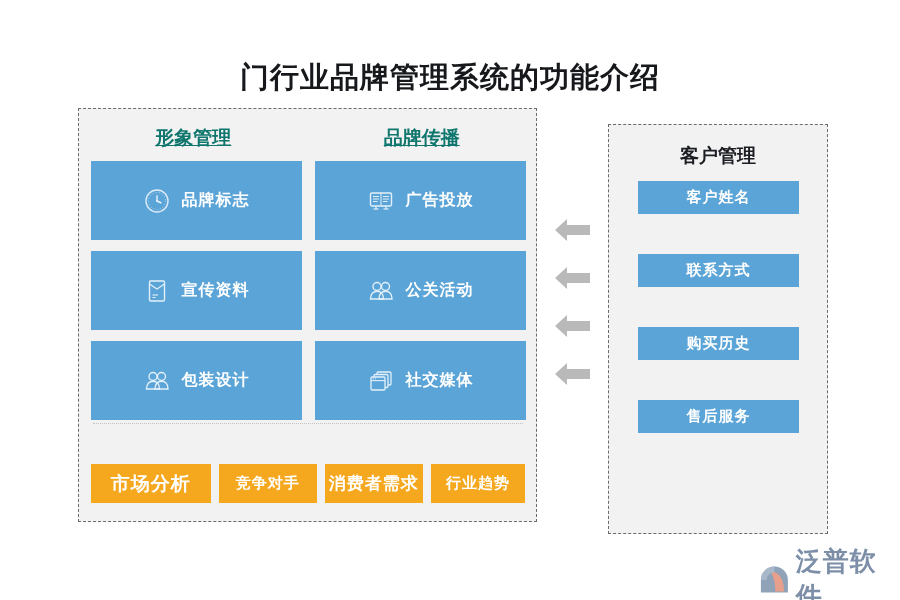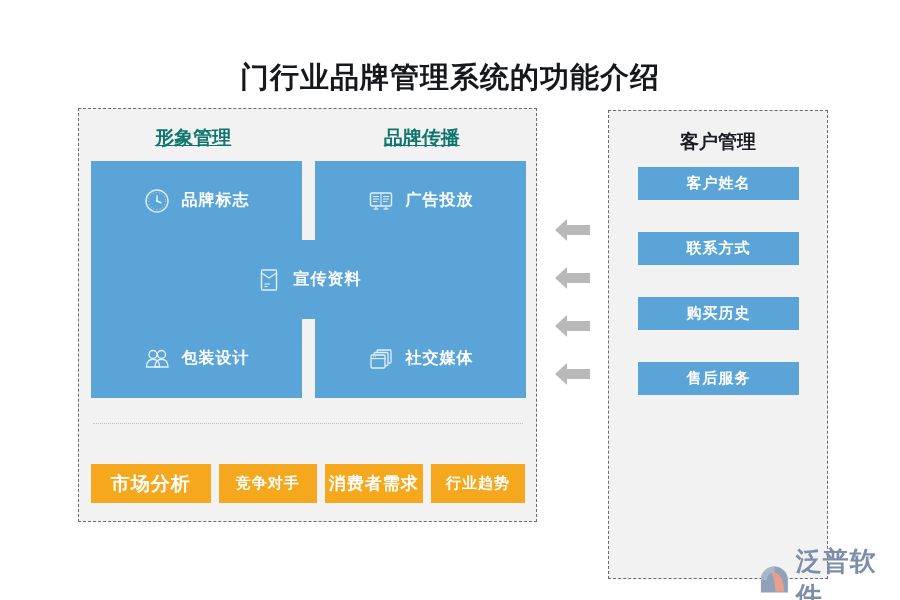--- a/index.html
+++ b/index.html
@@ -42,23 +42,23 @@
     box-sizing: border-box;
   }
   .panel-left {
     left: 78px;
     top: 108px;
     width: 459px;
     height: 414px;
   }
   .panel-right {
     left: 608px;
-    top: 110px;
+    top: 124px;
     width: 220px;
-    height: 469px;
+    height: 410px;
   }
 
   
   .col-headers {
     position: absolute;
     top: 16px;
     left: 0;
     width: 100%;
     display: flex;
   }
@@ -121,20 +121,21 @@
   .grid {
     position: absolute;
     left: 12px;
     top: 52px;
     width: 435px;
     z-index: 2;
   }
   .grid-row {
     display: flex;
     gap: 13px;
+    margin-bottom: 11px;
   }
   .card {
     flex: 1;
     height: 79px;
     background: #5ba4d7;
     display: flex;
     align-items: center;
     justify-content: center;
     gap: 12px;
     color: #ffffff;
@@ -201,21 +202,21 @@
   }
   .right-item {
     height: 33px;
     background: #5ba4d7;
     color: #ffffff;
     display: flex;
     align-items: center;
     justify-content: center;
     font-size: 15px;
     font-weight: bold;
-    margin-bottom: 32px;
+    margin-bottom: 40px;
     font-family: "DejaVu Serif", "Liberation Serif", serif;
     letter-spacing: 1px;
   }
 
   
   .arrows {
     position: absolute;
     left: 553px;
     top: 216px;
   }
@@ -317,20 +318,31 @@
         <div class="card">
           <span class="card-icon">
             <svg viewBox="0 0 26 26">
               <rect x="5.5" y="3" width="15" height="20" rx="1.2" fill="none" stroke="#e3f0f9" stroke-width="1.4"></rect>
               <path d="M5.5 6 L13 11 L20.5 6" fill="none" stroke="#e3f0f9" stroke-width="1.2"></path>
               <line x1="8.5" y1="17" x2="14" y2="17" stroke="#e3f0f9" stroke-width="1.1"></line>
               <line x1="8.5" y1="19.5" x2="11.5" y2="19.5" stroke="#e3f0f9" stroke-width="1.1"></line>
             </svg>
           </span>
           <span class="card-label">宣传资料</span>
+        </div>
+        <div class="card">
+          <span class="card-icon">
+            <svg viewBox="0 0 26 26">
+              <circle cx="9" cy="8.5" r="4" fill="none" stroke="#e3f0f9" stroke-width="1.4"></circle>
+              <path d="M2.5 21 C2.5 15.6 5.6 13.2 9 13.2 C12.4 13.2 15.5 15.6 15.5 21 Z" fill="none" stroke="#e3f0f9" stroke-width="1.4"></path>
+              <circle cx="17.5" cy="8.5" r="4" fill="none" stroke="#e3f0f9" stroke-width="1.4"></circle>
+              <path d="M11 21 C11 15.6 14.1 13.2 17.5 13.2 C20.9 13.2 24 15.6 24 21 Z" fill="none" stroke="#e3f0f9" stroke-width="1.4"></path>
+            </svg>
+          </span>
+          <span class="card-label">公关活动</span>
         </div>
       </div>
 
       <div class="grid-row">
         <div class="card">
           <span class="card-icon">
             <svg viewBox="0 0 26 26">
               <circle cx="9" cy="8.5" r="4" fill="none" stroke="#e3f0f9" stroke-width="1.4"></circle>
               <path d="M2.5 21 C2.5 15.6 5.6 13.2 9 13.2 C12.4 13.2 15.5 15.6 15.5 21 Z" fill="none" stroke="#e3f0f9" stroke-width="1.4"></path>
               <circle cx="17.5" cy="8.5" r="4" fill="none" stroke="#e3f0f9" stroke-width="1.4"></circle>

